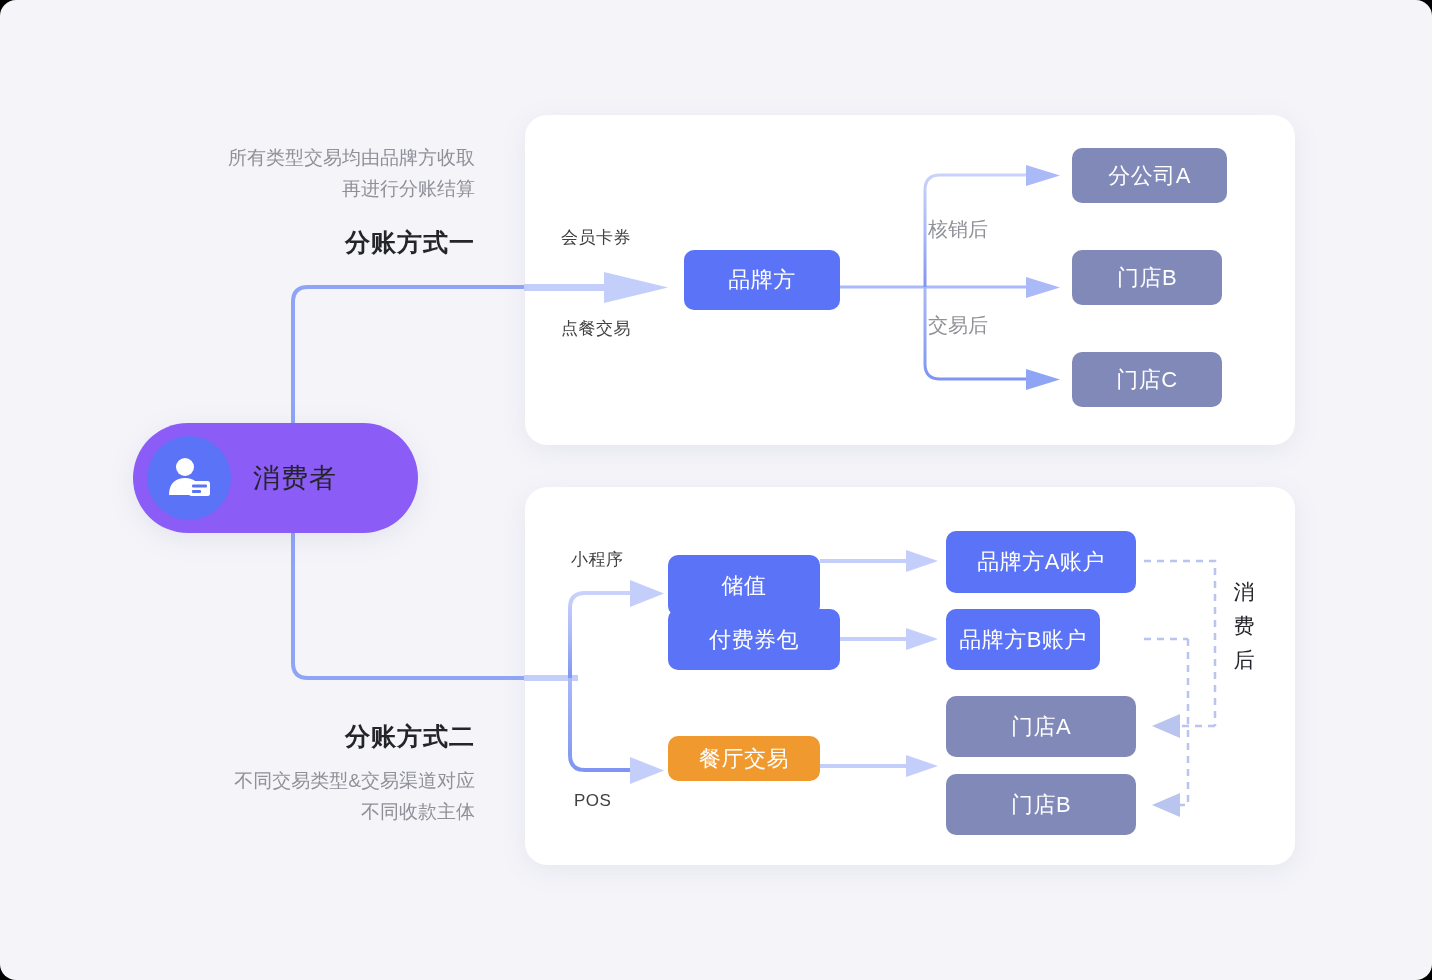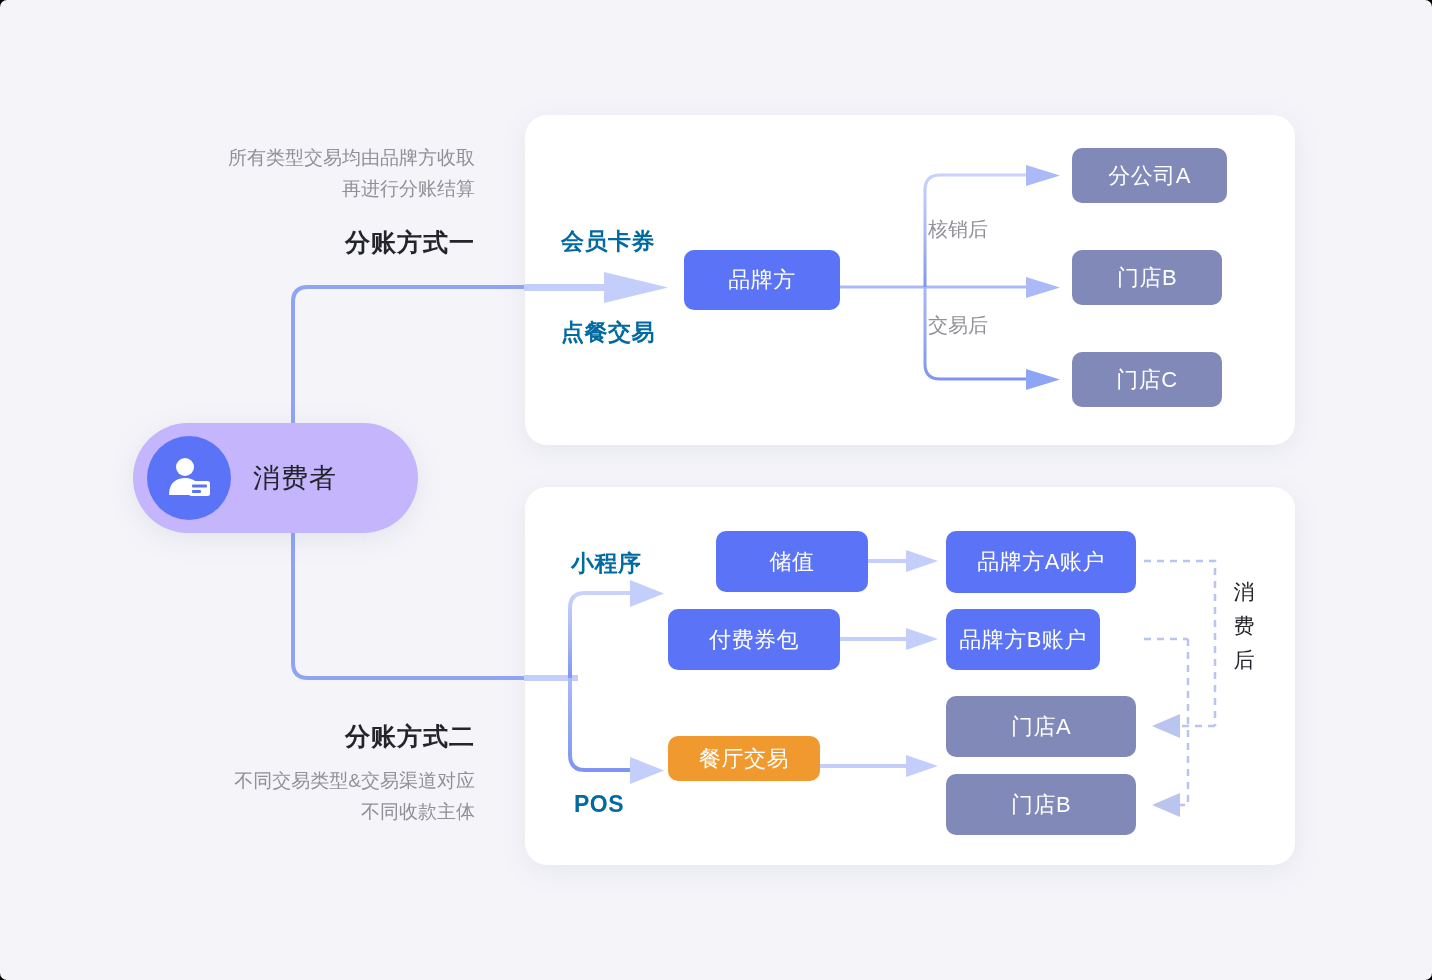--- a/index.html
+++ b/index.html
@@ -11,21 +11,21 @@
     width: 1432px;
     height: 980px;
     overflow: hidden;
     font-family: "Liberation Sans", "DejaVu Sans", sans-serif;
   }
   #stage {
     position: relative;
     width: 1432px;
     height: 980px;
     background: #f4f4f9;
-    border-radius: 7px;
+    border-radius: 16px;
     overflow: hidden;
   }
   .card {
     position: absolute;
     background: #ffffff;
     border-radius: 22px;
     box-shadow: 0 6px 26px rgba(120,125,160,0.10);
   }
   #card-top    { left: 525px; top: 115px; width: 770px; height: 330px; }
   #card-bottom { left: 525px; top: 487px; width: 770px; height: 378px; }
@@ -64,23 +64,23 @@
     position: absolute;
     color: #24252b;
     font-size: 25px;
     font-weight: bold;
     text-align: right;
     letter-spacing: 1px;
     white-space: nowrap;
   }
   .flow-label {
     position: absolute;
-    color: #0369a1;
-    font-size: 23px;
-    font-weight: bold;
+    color: #404040;
+    font-size: 17px;
+    font-weight: normal;
     white-space: nowrap;
     letter-spacing: 0.5px;
   }
   .edge-label {
     position: absolute;
     color: #8f9098;
     font-size: 20px;
     white-space: nowrap;
   }
   .vert-label {
@@ -92,21 +92,21 @@
     text-align: center;
     word-break: break-all;
     margin-top: 23px;
   }
 
   
   #consumer-pill {
     position: absolute;
     left: 133px; top: 423px;
     width: 285px; height: 110px;
-    background: #c4b5fd;
+    background: #8b5cf6;
     border-radius: 55px;
     box-shadow: 0 6px 26px rgba(120,125,160,0.13);
     display: flex;
     align-items: center;
   }
   #consumer-avatar {
     width: 84px; height: 84px;
     margin-left: 14px;
     border-radius: 50%;
     background: #5a73f7;
@@ -228,21 +228,21 @@
   <div class="edge-label" style="left:928px; top:216px;">核销后</div>
   <div class="edge-label" style="left:928px; top:312px;">交易后</div>
 
   <div class="node purple" style="left:1072px; top:148px; width:155px; height:55px;">分公司A</div>
   <div class="node purple" style="left:1072px; top:250px; width:150px; height:55px;">门店B</div>
   <div class="node purple" style="left:1072px; top:352px; width:150px; height:55px;">门店C</div>
 
   <div class="flow-label" style="left:571px; top:548px;">小程序</div>
   <div class="flow-label" style="left:574px; top:791px;">POS</div>
 
-  <div class="node blue" style="left:668px; top:531px; width:152px; height:61px;margin-left:48px;">储值</div>
+  <div class="node blue" style="left:668px; top:555px; width:152px; height:61px;">储值</div>
   <div class="node blue" style="left:668px; top:609px; width:172px; height:61px;">付费券包</div>
   <div class="node orange" style="left:668px; top:736px; width:152px; height:45px;">餐厅交易</div>
 
   <div class="node blue" style="left:946px; top:531px; width:190px; height:62px;">品牌方A账户</div>
   <div class="node blue" style="left:946px; top:609px; width:154px; height:61px;">品牌方B账户</div>
   <div class="node purple" style="left:946px; top:696px; width:190px; height:61px;">门店A</div>
   <div class="node purple" style="left:946px; top:774px; width:190px; height:61px;">门店B</div>
 
   <div class="vert-label" style="left:1232px; top:552px;">消费后</div>
 

